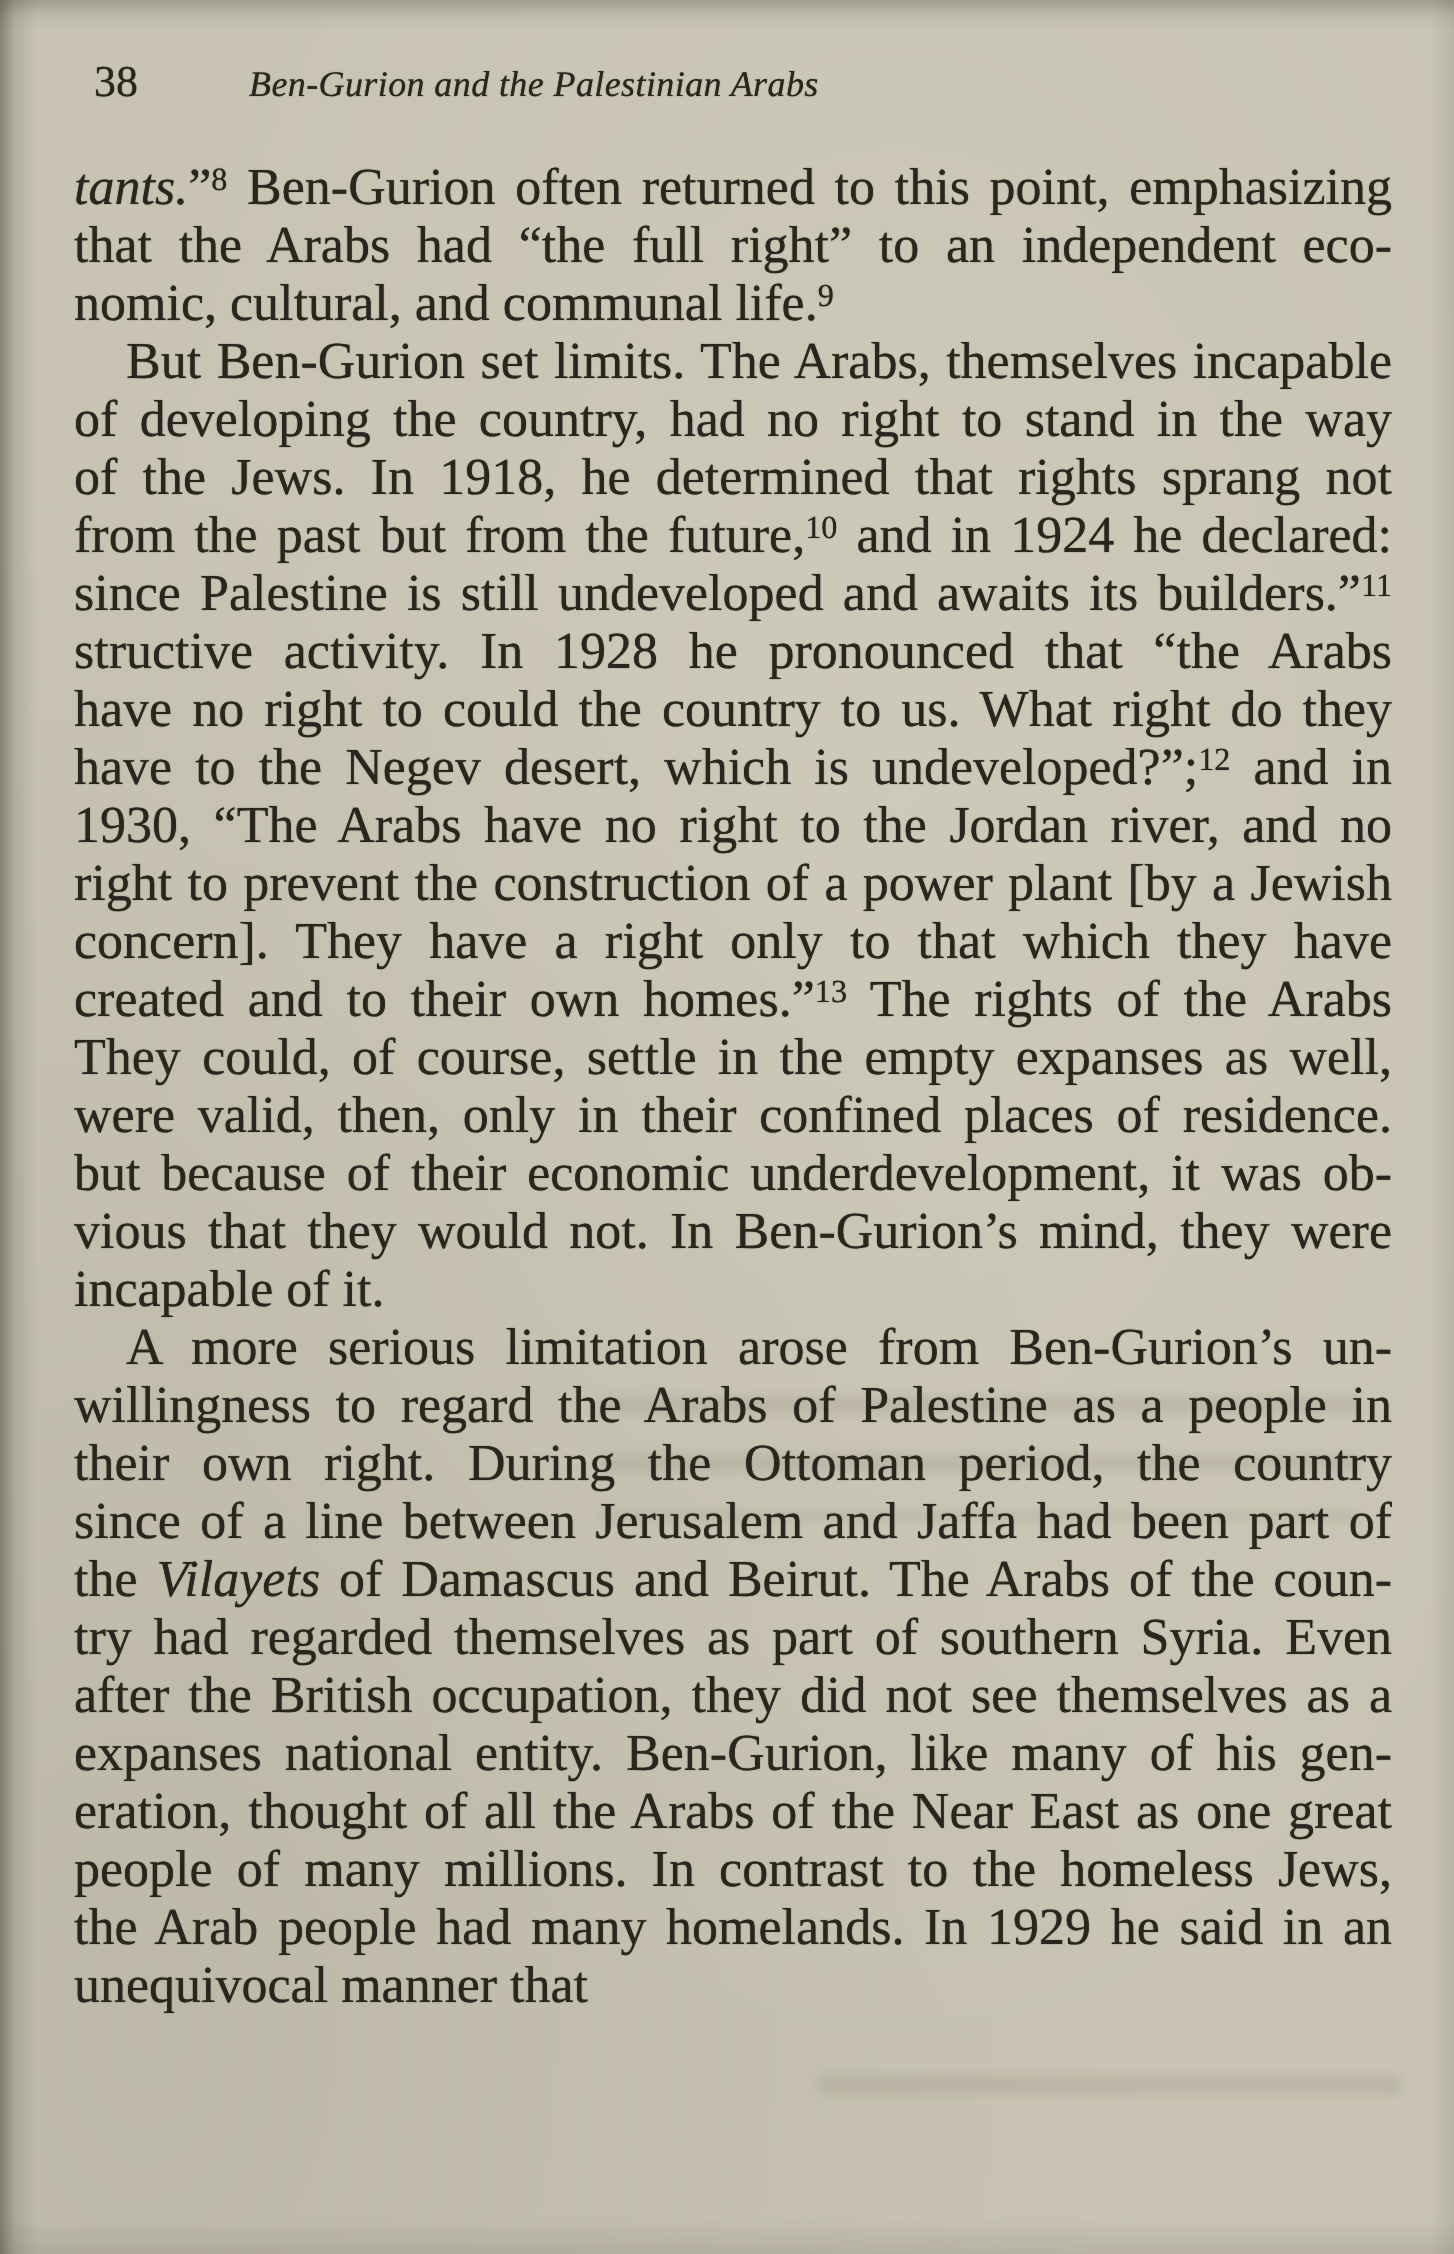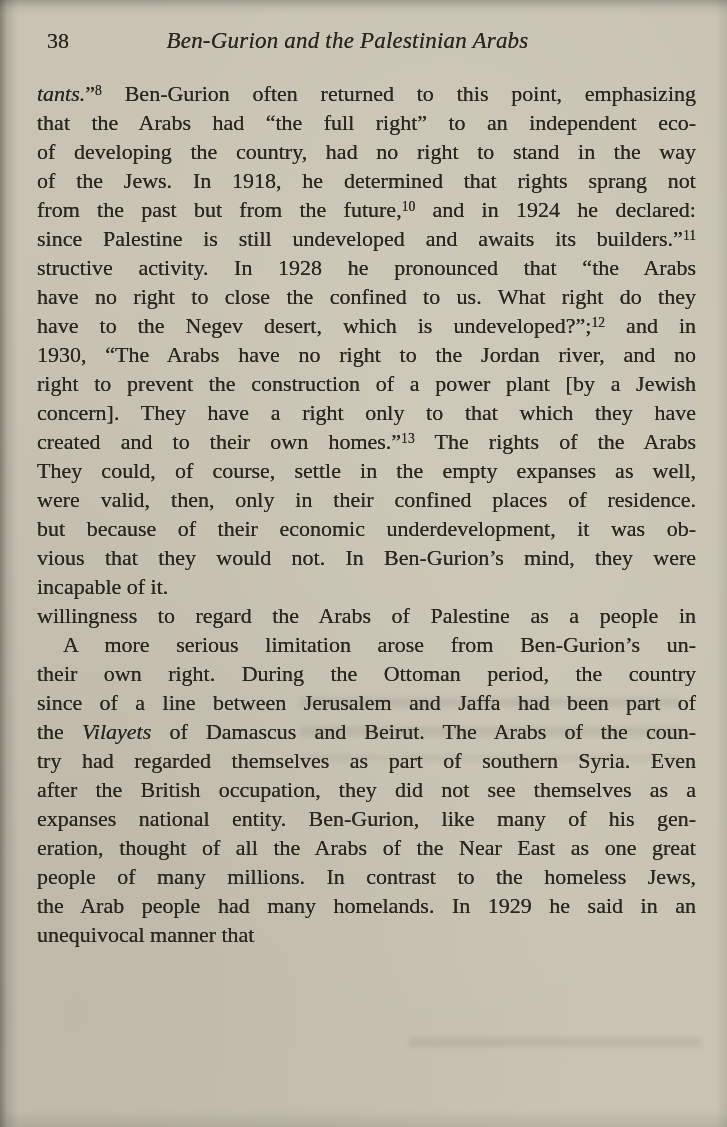--- a/index.html
+++ b/index.html
@@ -38,30 +38,30 @@
   .page-header {
     position: absolute;
     top: 26px; left: 47px; right: 30px;
     font-size: 22px; line-height: 30px;
     white-space: nowrap;
     text-shadow: 0 0 0.55px rgba(38,34,27,0.85);
   }
   .page-number { display: inline-block; }
   .running-head {
     display: inline-block;
-    margin-left: 92px;
+    margin-left: 50px;
     font-style: italic;
     letter-spacing: 0.2px;
-    font-size: 23px;
+    font-size: 18px;
   }
 
   .body-text {
     position: absolute;
     top: 79px; left: 37px; width: 659px;
-    font-size: 22px;
+    font-size: 26px;
     text-shadow: 0 0 0.55px rgba(38,34,27,0.85);
   }
   .line {
     height: 29px;
     line-height: 29px;
     text-align: justify;
     text-align-last: justify;
     overflow: hidden;
   }
   .line.last { text-align-last: left; }
@@ -81,38 +81,40 @@
 <div class="smudge s2"></div>
 
 <div class="page-header">
   <span class="page-number">38</span>
   <span class="running-head">Ben-Gurion and the Palestinian Arabs</span>
 </div>
 
 <div class="body-text">
     <div class="line"><span class="i">tants.</span><span>”</span><span class="sup">8</span><span> Ben-Gurion often returned to this point, emphasizing</span></div>
     <div class="line"><span>that the Arabs had “the full right” to an independent eco-</span></div>
+    <div class="line last"><span>nomic, cultural, and communal life.</span><span class="sup">9</span></div>
+    <div class="line indent"><span>But Ben-Gurion set limits. The Arabs, themselves incapable</span></div>
     <div class="line"><span>of developing the country, had no right to stand in the way</span></div>
     <div class="line"><span>of the Jews. In 1918, he determined that rights sprang not</span></div>
     <div class="line"><span>from the past but from the future,</span><span class="sup">10</span><span> and in 1924 he declared:</span></div>
     <div class="line"><span>since Palestine is still undeveloped and awaits its builders.”</span><span class="sup">11</span></div>
     <div class="line"><span>structive activity. In 1928 he pronounced that “the Arabs</span></div>
-    <div class="line"><span>have no right to close the confined to us. What right do they</span></div>
+    <div class="line"><span>have no right to could the country to us. What right do they</span></div>
     <div class="line"><span>have to the Negev desert, which is undeveloped?”;</span><span class="sup">12</span><span> and in</span></div>
     <div class="line"><span>1930, “The Arabs have no right to the Jordan river, and no</span></div>
     <div class="line"><span>right to prevent the construction of a power plant [by a Jewish</span></div>
     <div class="line"><span>concern]. They have a right only to that which they have</span></div>
     <div class="line"><span>created and to their own homes.”</span><span class="sup">13</span><span> The rights of the Arabs</span></div>
     <div class="line"><span>They could, of course, settle in the empty expanses as well,</span></div>
     <div class="line"><span>were valid, then, only in their confined places of residence.</span></div>
     <div class="line"><span>but because of their economic underdevelopment, it was ob-</span></div>
     <div class="line"><span>vious that they would not. In Ben-Gurion’s mind, they were</span></div>
     <div class="line last"><span>incapable of it.</span></div>
+    <div class="line indent"><span>A more serious limitation arose from Ben-Gurion’s un-</span></div>
     <div class="line"><span>willingness to regard the Arabs of Palestine as a people in</span></div>
-    <div class="line indent"><span>A more serious limitation arose from Ben-Gurion’s un-</span></div>
     <div class="line"><span>their own right. During the Ottoman period, the country</span></div>
     <div class="line"><span>since of a line between Jerusalem and Jaffa had been part of</span></div>
     <div class="line"><span>the </span><span class="i">Vilayets</span><span> of Damascus and Beirut. The Arabs of the coun-</span></div>
     <div class="line"><span>try had regarded themselves as part of southern Syria. Even</span></div>
     <div class="line"><span>after the British occupation, they did not see themselves as a</span></div>
     <div class="line"><span>expanses national entity. Ben-Gurion, like many of his gen-</span></div>
     <div class="line"><span>eration, thought of all the Arabs of the Near East as one great</span></div>
     <div class="line"><span>people of many millions. In contrast to the homeless Jews,</span></div>
     <div class="line"><span>the Arab people had many homelands. In 1929 he said in an</span></div>
     <div class="line last"><span>unequivocal manner that</span></div>

